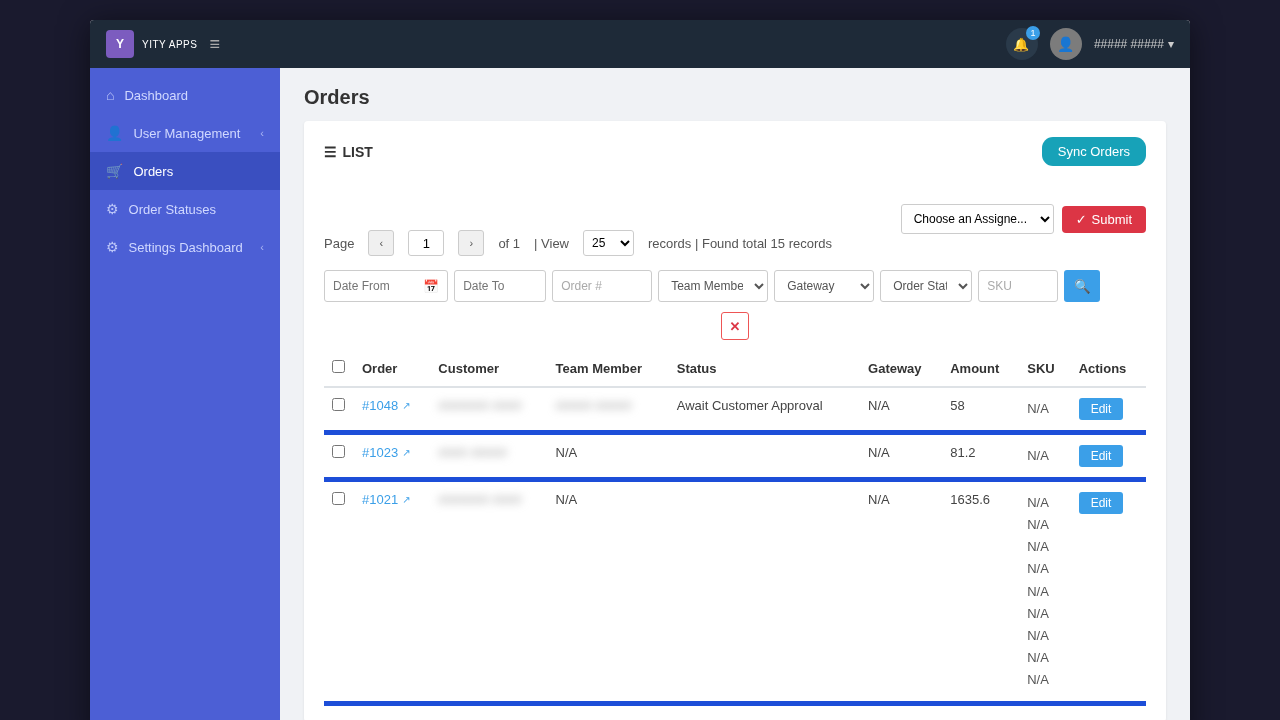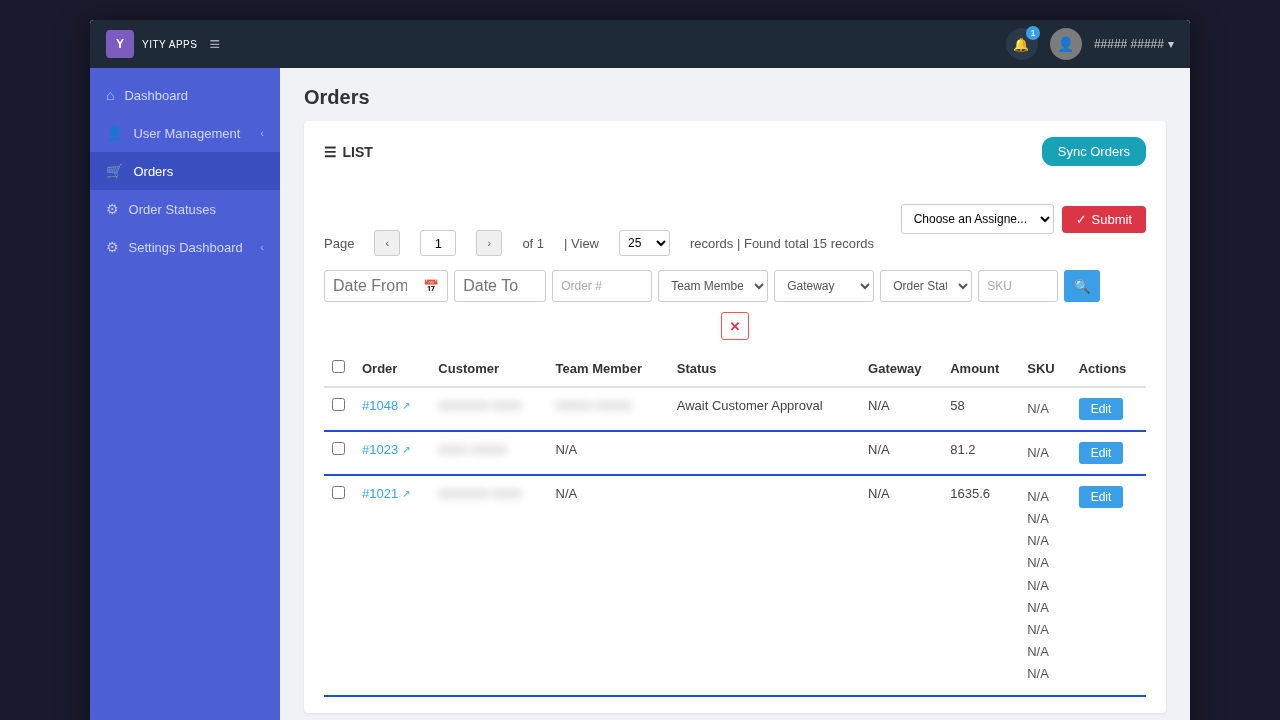--- a/index.html
+++ b/index.html
@@ -201,21 +201,21 @@
       display: flex;
       align-items: center;
       justify-content: space-between;
       margin-bottom: 14px;
       font-size: 13px;
       color: #555;
     }
     .pagination-left {
       display: flex;
       align-items: center;
-      gap: 20px;
+      gap: 14px;
       margin-top: 48px;
     }
     .page-nav-btn {
       width: 26px;
       height: 26px;
       background: #f0f0f0;
       border: 1px solid #ccc;
       border-radius: 3px;
       cursor: pointer;
       display: flex;
@@ -293,21 +293,21 @@
       border-radius: 3px;
       background: #fff;
       height: 32px;
       overflow: hidden;
     }
     .date-input-wrapper input {
       border: none;
       outline: none;
       height: 100%;
       padding: 0 8px;
-      font-size: 16px;
+      font-size: 12px;
       color: #a16207;
       background: transparent;
       width: 90px;
     }
     .date-input-wrapper .cal-icon {
       padding: 0 8px;
       color: #888;
       font-size: 13px;
     }
     .filter-select {
@@ -360,21 +360,21 @@
       border-bottom: 2px solid #dee2e6;
     }
     thead th {
       padding: 10px 8px;
       text-align: left;
       font-weight: 600;
       color: #333;
       margin-left: 40px;
     }
     tbody tr {
-      border-bottom: 2px solid #1d4ed8;
+      border-bottom: 5px solid #1d4ed8;
     }
     tbody td {
       padding: 10px 8px;
       color: #444;
       vertical-align: top;
     }
     .order-link {
       color: #3b9fe8;
       text-decoration: none;
       display: flex;

